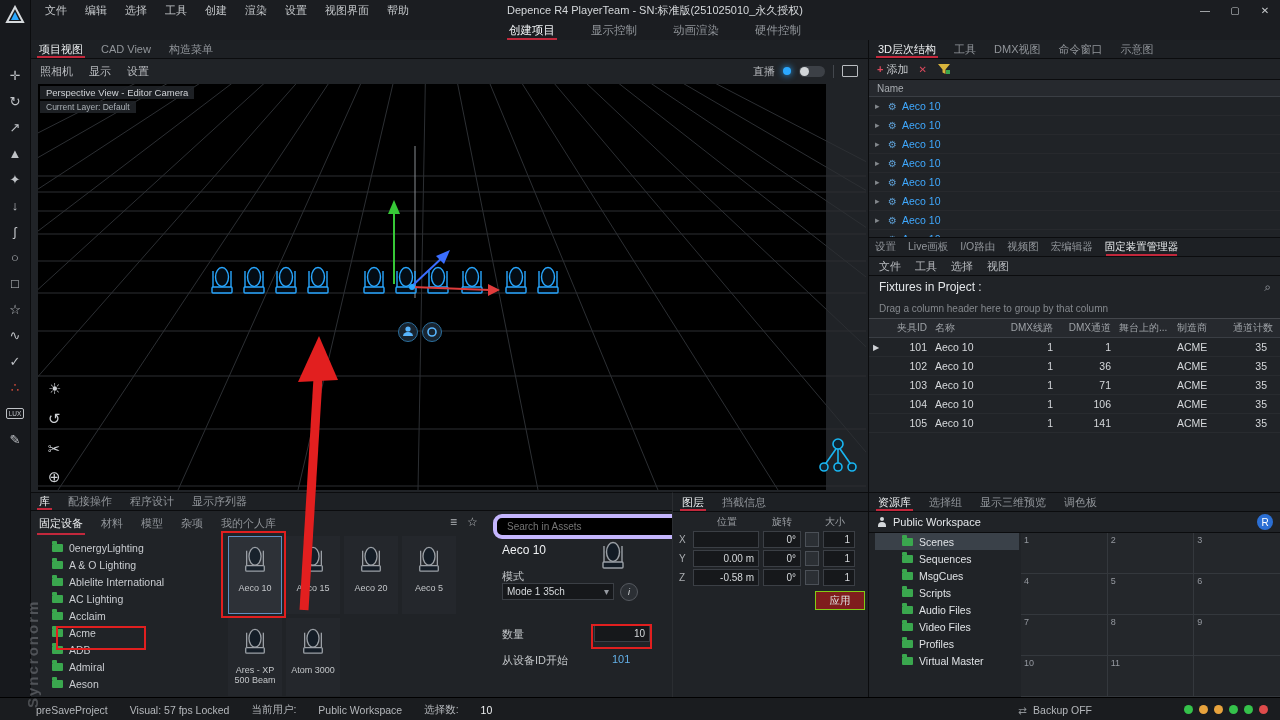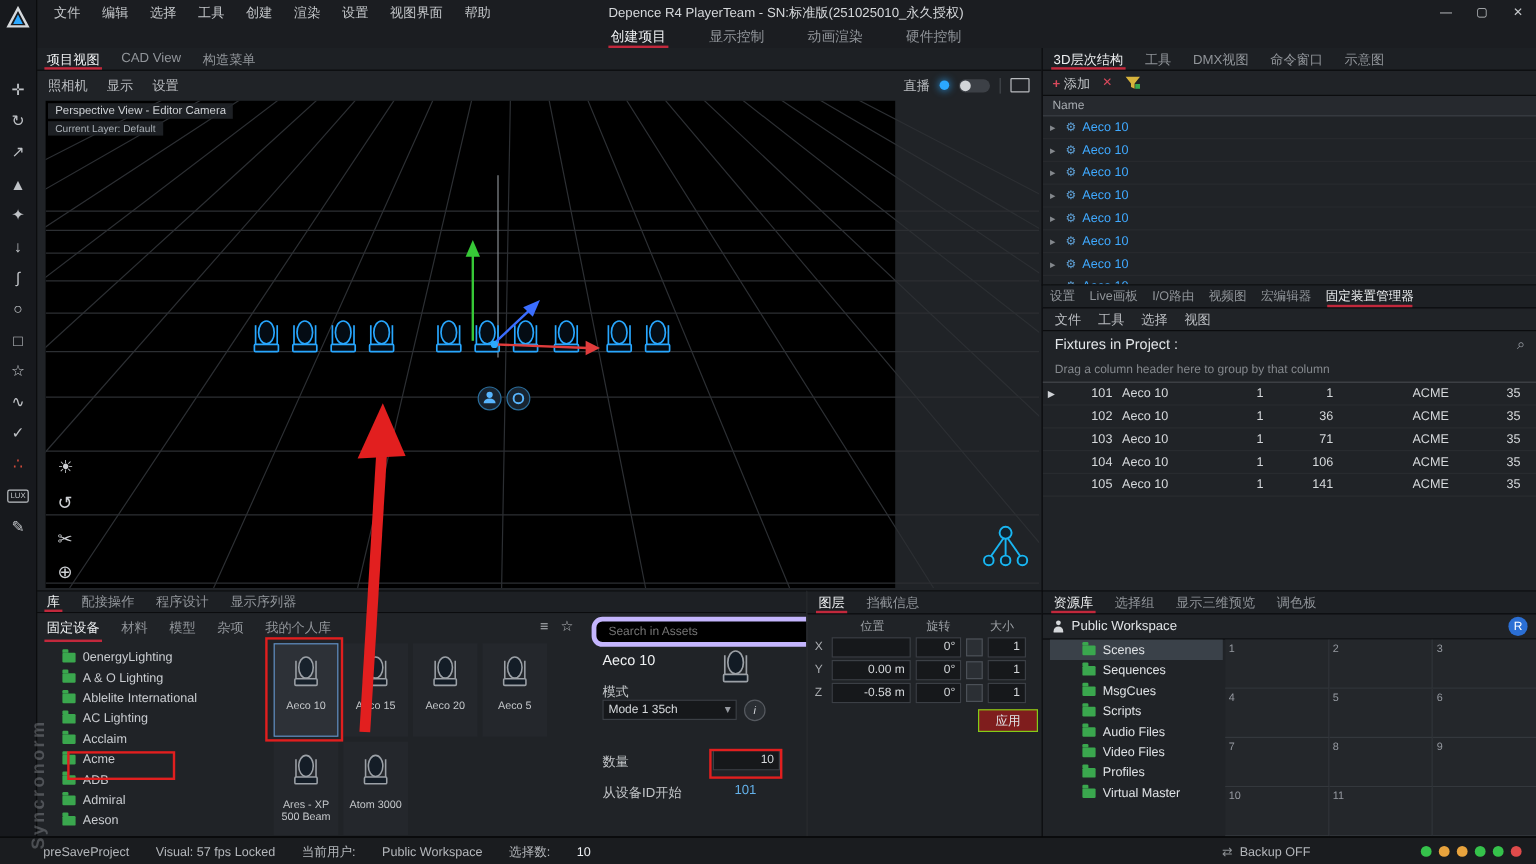--- a/index.html
+++ b/index.html
@@ -24,21 +24,21 @@
   #topbar .menus{display:flex;gap:4px;padding-left:8px}
   #topbar .menus div{padding:0 7px;color:#c3c6c9}
   #wtitle{position:absolute;left:0;right:0;text-align:center;color:#d5d8db;font-size:11px;pointer-events:none}
   #wctrl{margin-left:auto;display:flex}
   #wctrl div{width:30px;height:20px;display:flex;align-items:center;justify-content:center;color:#c6c9cc;font-size:10px}
   #mainbar{position:absolute;left:30px;top:20px;width:1250px;height:20px;background:#1b1d21;border-bottom:1px solid #060708;display:flex;justify-content:center}
   #mainbar .tabs{border:none;background:transparent;height:20px;gap:18px}
   #mainbar .tab{font-size:11.5px}
   
   #vp{left:30px;top:40px;width:838px;height:452px}
-  #vpc{position:absolute;left:8px;top:44px;width:708px;height:406px;background:#000}
+  #vpc{position:absolute;left:8px;top:44px;width:788px;height:406px;background:#000}
   .chip{position:absolute;background:rgba(32,35,40,.9);color:#cfd2d6;font-size:9.5px;padding:1px 6px;z-index:3}
   .vtool{position:absolute;left:10px;font-size:15px;color:#cdd0d4;z-index:3}
   #vplive{margin-left:auto;display:flex;align-items:center;gap:8px}
   .livedot{width:8px;height:8px;border-radius:50%;background:#2ba8ff;box-shadow:0 0 7px #2ba8ff}
   .toggle{width:26px;height:11px;background:#3c4046;border-radius:6px;position:relative}
   .toggle::before{content:"";position:absolute;left:1px;top:1px;width:9px;height:9px;border-radius:50%;background:#d2d5d8}
   .vdiv{width:1px;height:13px;background:#43474d}
   .mon{width:14px;height:10px;border:1px solid #b9bcc0;border-radius:1px}
   
   #hier{left:868px;top:40px;width:412px;height:197px;border-left:1px solid #0b0c0e;overflow:hidden}
@@ -317,20 +317,30 @@
     <div>文件</div>
     <div>工具</div>
     <div>选择</div>
     <div>视图</div>
   </div>
   <div class="ftitle">
       <span>Fixtures in Project :</span>
     <span class="sicon2" style="margin-left:auto">⌕</span>
     </div>
   <div class="fhint">Drag a column header here to group by that column</div>
+  <div class="fgrid fh">
+    <div></div>
+    <div class="tr">夹具ID</div>
+    <div>名称</div>
+    <div class="tr">DMX线路</div>
+    <div class="tr">DMX通道</div>
+    <div>舞台上的...</div>
+    <div>制造商</div>
+    <div class="tr">通道计数</div>
+  </div>
   <div class="fgrid frow">
     <div style="font-size:8px;color:#cfd2d6">▶</div>
     <div class="tr">101</div>
     <div>Aeco 10</div>
     <div class="tr">1</div>
     <div class="tr">1</div>
     <div></div>
     <div>ACME</div>
     <div class="tr">35</div>
   </div>

